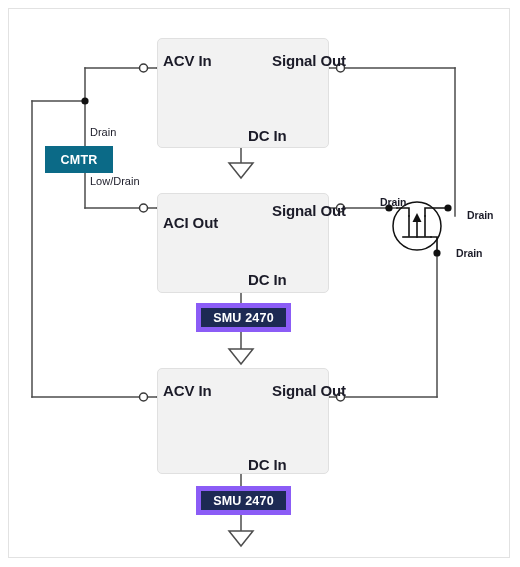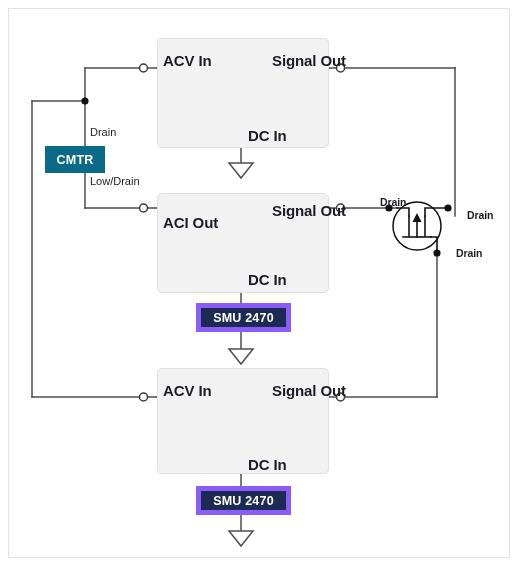--- a/index.html
+++ b/index.html
@@ -218,21 +218,21 @@
   <div class="bt-label" style="left:248px; top:127px;">DC In</div>
 
   <div class="bt-label" style="left:163px; top:214px;">ACI Out</div>
   <div class="bt-label" style="left:272px; top:202px;">Signal Out</div>
   <div class="bt-label" style="left:248px; top:271px;">DC In</div>
 
   <div class="bt-label" style="left:163px; top:382px;">ACV In</div>
   <div class="bt-label" style="left:272px; top:382px;">Signal Out</div>
   <div class="bt-label" style="left:248px; top:456px;">DC In</div>
 
-  <div class="instr-block instr-cmtr" style="left:45px; top:146px; width:60px; height:27px;">
+  <div class="instr-block instr-cmtr" style="left:45px; top:146px; width:68px; height:27px;">
     <span>CMTR</span>
   </div>
 
   <div class="instr-block instr-smu" style="left:196px; top:303px; width:95px; height:29px;">
     <span>SMU 2470</span>
   </div>
 
   <div class="instr-block instr-smu" style="left:196px; top:486px; width:95px; height:29px;">
     <span>SMU 2470</span>
   </div>

